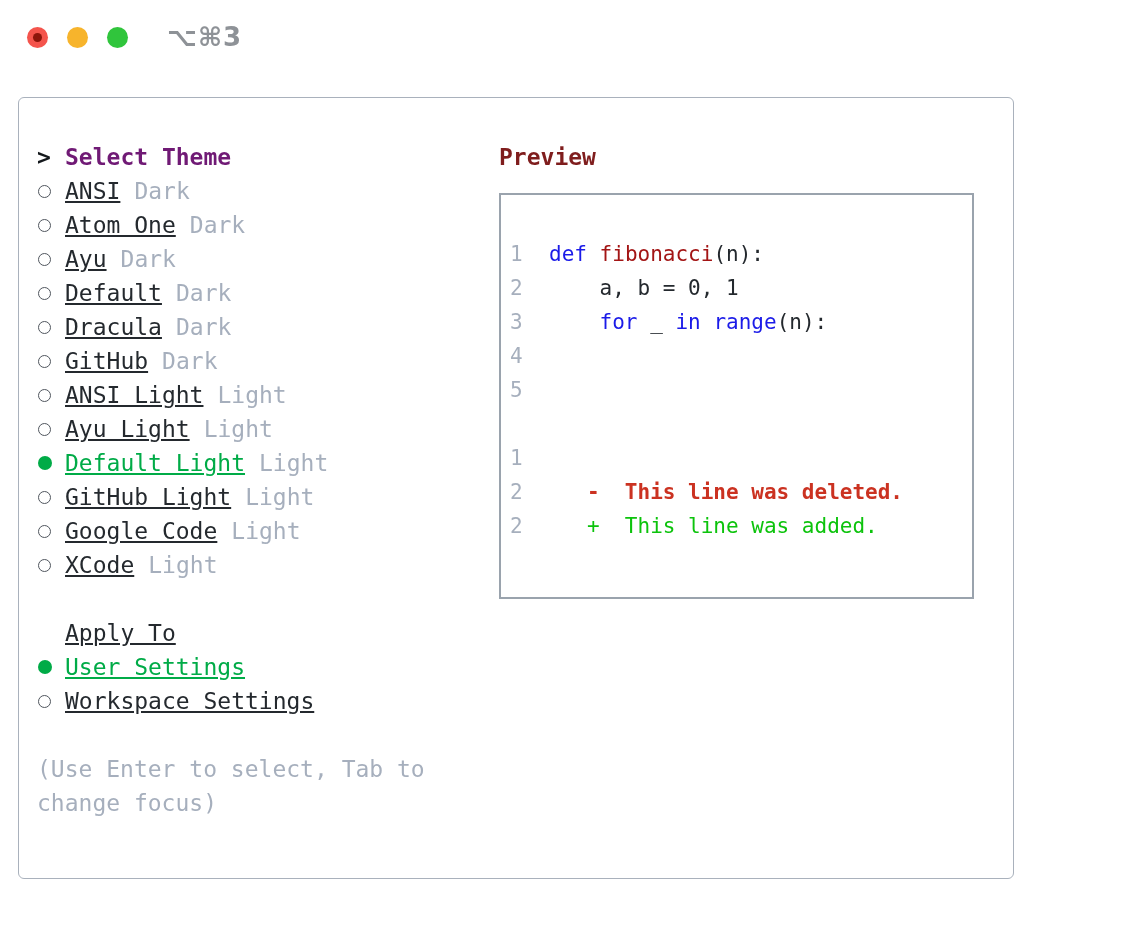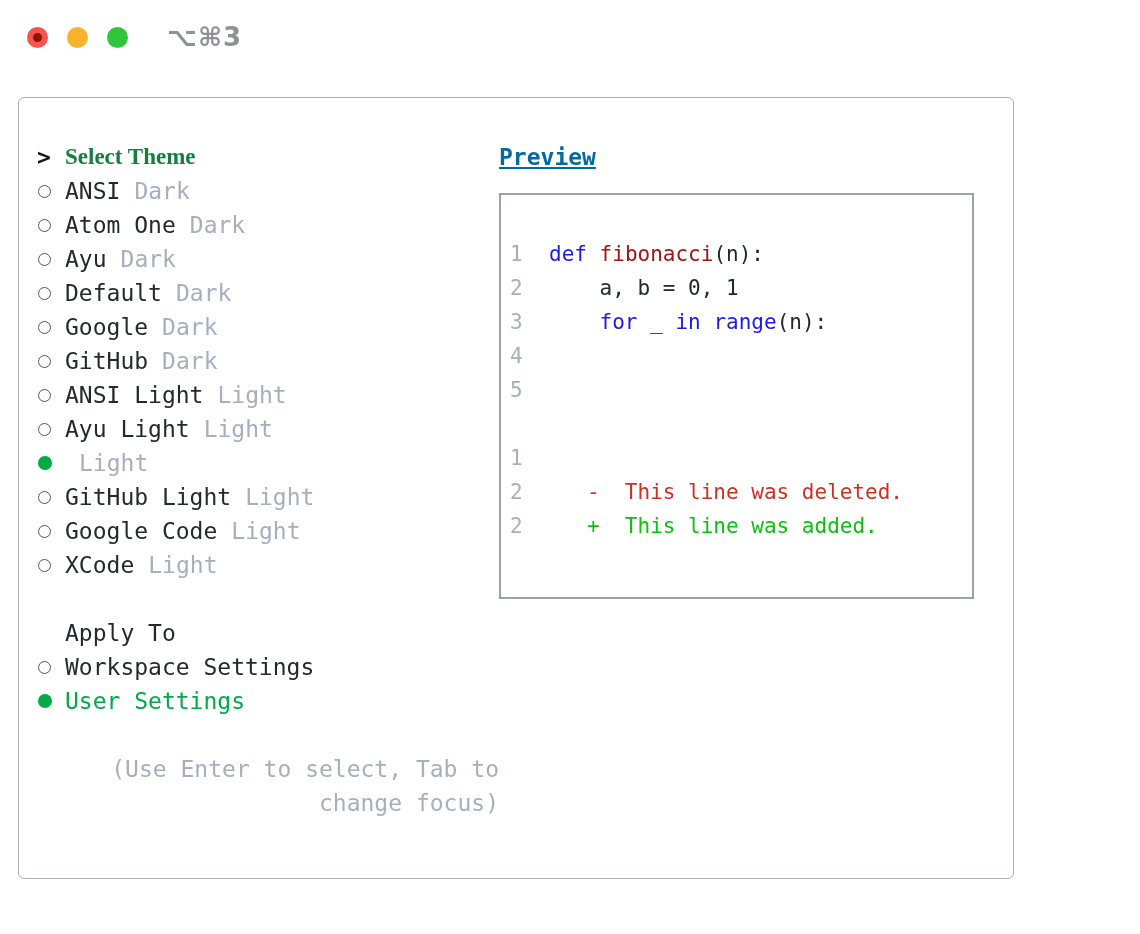--- a/index.html
+++ b/index.html
@@ -27,39 +27,39 @@
   .left{width:462px;flex:none;}
   .right{flex:1;min-width:0;}
 
   .row{display:flex;align-items:center;height:34px;white-space:pre;}
   .row.blank{height:34px;}
   .marker{display:inline-flex;align-items:center;width:28px;flex:none;}
   .caret{font-weight:bold;color:#14181c;}
   .circle{width:13px;height:13px;border:1.5px solid #50565e;border-radius:50%;
           box-sizing:border-box;margin-left:1px;}
   .circle.sel{width:14px;height:14px;border:none;background:var(--menu_green,#00ab47);}
-  .h-bold{font-weight:bold;color:#15803d;font-family:Liberation Serif, serif;}
-  .label{white-space:pre;}
+  .h-bold{font-weight:bold;color:#701a75;}
+  .label{white-space:pre;text-decoration:underline;}
   .label.green{color:var(--menu_green,#00ab47);}
   .suffix{color:var(--dim,#a6afbd);margin-left:14px;white-space:pre;}
-  .hint{color:var(--dim,#a6afbd);white-space:pre;text-align:right;}
+  .hint{color:var(--dim,#a6afbd);white-space:pre;}
 
   
-  .preview-title{height:34px;font-weight:bold;color:#0369a1;text-decoration:underline;}
+  .preview-title{height:34px;font-weight:bold;color:#7f1d1d;}
   .preview-box{box-sizing:border-box;margin-top:19px;width:475px;height:406px;
                border:2px solid var(--box_border,#9aa3ad);
                padding:42px 0 0 9px;font-size:21px;line-height:34px;}
   .pline{display:flex;height:34px;white-space:pre;}
   .ln{display:inline-block;width:39px;flex:none;color:var(--num,#a6afbd);}
   .ptext{white-space:pre;}
   .tok-pl{color:var(--plain,#24292e);}
   .tok-kw{color:var(--kw,#1b1be8);}
   .tok-fn{color:var(--fn,#a31515);}
   .tok-ctx{color:var(--ctx,#8f9499);}
-  .tok-del{color:var(--del,#cb3221);}
+  .tok-del{color:var(--del,#cb3221);font-weight:bold;}
   .tok-add{color:var(--add,#0cc30c);}
 </style>
 </head>
 <body>
 
 <div class="window">
   <div class="titlebar">
     <div class="traffic">
       <span class="tl tl-red">
           <span class="tl-dot"></span>
@@ -74,37 +74,37 @@
     <div class="left">
       <div class="row">
         <span class="marker caret">&gt;</span>
         <span class="h-bold">Select Theme</span>
       </div>
       <div id="theme-list">
           <div class="row"><span class="marker"><span class="circle"></span></span><span class="label">ANSI</span><span class="suffix">Dark</span></div>
           <div class="row"><span class="marker"><span class="circle"></span></span><span class="label">Atom One</span><span class="suffix">Dark</span></div>
           <div class="row"><span class="marker"><span class="circle"></span></span><span class="label">Ayu</span><span class="suffix">Dark</span></div>
           <div class="row"><span class="marker"><span class="circle"></span></span><span class="label">Default</span><span class="suffix">Dark</span></div>
-          <div class="row"><span class="marker"><span class="circle"></span></span><span class="label">Google</span><span class="suffix">Dark</span></div>
+          <div class="row"><span class="marker"><span class="circle"></span></span><span class="label">Dracula</span><span class="suffix">Dark</span></div>
           <div class="row"><span class="marker"><span class="circle"></span></span><span class="label">GitHub</span><span class="suffix">Dark</span></div>
           <div class="row"><span class="marker"><span class="circle"></span></span><span class="label">ANSI Light</span><span class="suffix">Light</span></div>
           <div class="row"><span class="marker"><span class="circle"></span></span><span class="label">Ayu Light</span><span class="suffix">Light</span></div>
-          <div class="row"><span class="marker"><span class="circle sel"></span></span><span class="suffix">Light</span></div>
+          <div class="row"><span class="marker"><span class="circle sel"></span></span><span class="label green">Default Light</span><span class="suffix">Light</span></div>
           <div class="row"><span class="marker"><span class="circle"></span></span><span class="label">GitHub Light</span><span class="suffix">Light</span></div>
           <div class="row"><span class="marker"><span class="circle"></span></span><span class="label">Google Code</span><span class="suffix">Light</span></div>
           <div class="row"><span class="marker"><span class="circle"></span></span><span class="label">XCode</span><span class="suffix">Light</span></div>
         </div>
       <div class="row blank"></div>
       <div class="row">
         <span class="marker"></span>
         <span class="label">Apply To</span>
       </div>
       <div id="apply-list">
+          <div class="row"><span class="marker"><span class="circle sel"></span></span><span class="label green">User Settings</span></div>
           <div class="row"><span class="marker"><span class="circle"></span></span><span class="label">Workspace Settings</span></div>
-          <div class="row"><span class="marker"><span class="circle sel"></span></span><span class="label green">User Settings</span></div>
         </div>
       <div class="row blank"></div>
       <div class="hint">(Use Enter to select, Tab to</div>
       <div class="hint">change focus)</div>
     </div>
 
     <div class="right">
       <div class="preview-title">Preview</div>
       <div class="preview-box" id="preview-box">
           <div class="pline"><span class="ln">1</span><span class="ptext"><span class="tok-kw">def</span><span class="tok-pl"> </span><span class="tok-fn">fibonacci</span><span class="tok-pl">(n):</span></span></div>

